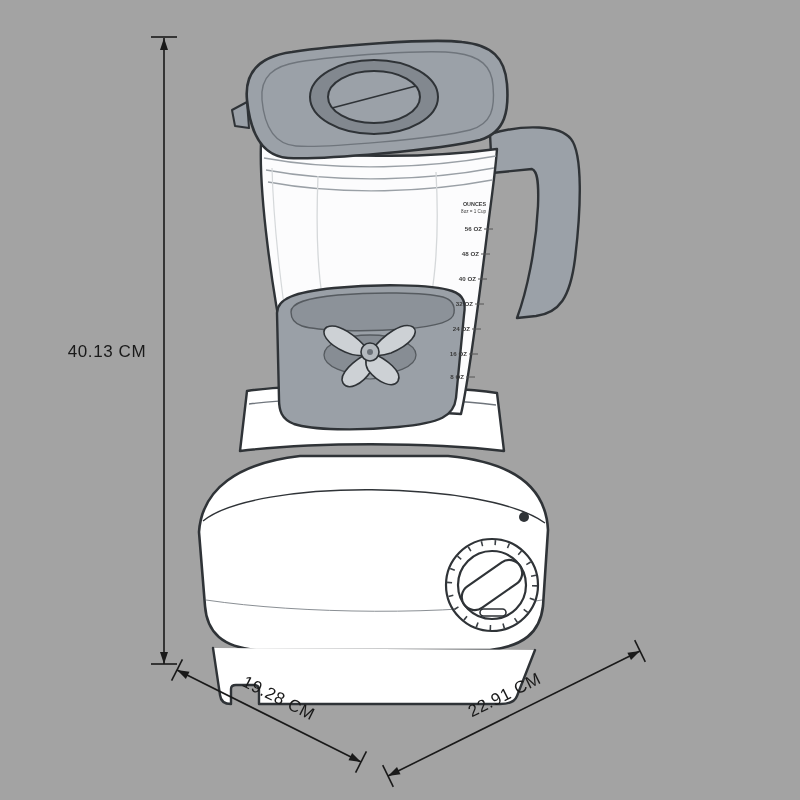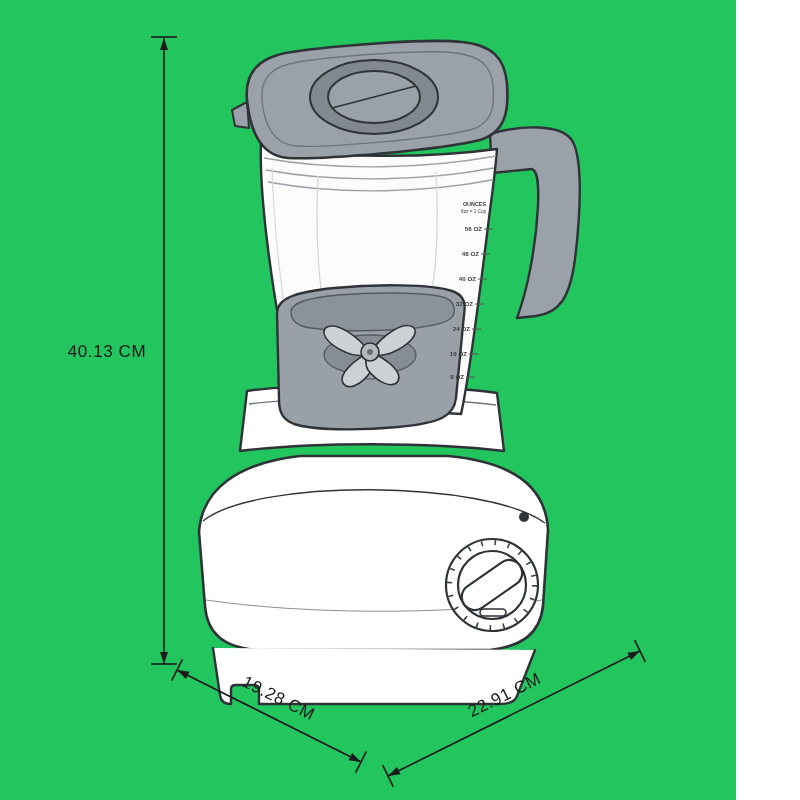--- a/index.html
+++ b/index.html
@@ -1,16 +1,16 @@
 <!DOCTYPE html>
 <html><head>
 <meta charset="utf-8">
 <style>
   html,body{margin:0;padding:0;background:#ffffff;width:800px;height:800px;overflow:hidden;}
-  .diagram-wrap{position:relative;width:736px;height:800px;background:#22c55e;}
+  .diagram-wrap{position:relative;width:800px;height:800px;background:#a3a3a3;}
   svg{display:block;}
   .dim-label{font-family:"Liberation Sans", sans-serif;font-size:17px;letter-spacing:.6px;fill:#1a1a1a;font-weight:400;}
   .scale-title{font-family:"Liberation Sans", sans-serif;font-size:5.4px;font-weight:700;fill:#3a3a3a;}
   .scale-sub{font-family:"Liberation Sans", sans-serif;font-size:4.6px;fill:#3a3a3a;}
   .scale-tick-label{font-family:"Liberation Sans", sans-serif;font-size:6.2px;font-weight:700;fill:#3a3a3a;}
 </style>
 </head>
 <body>
 
 <div class="diagram-wrap">

